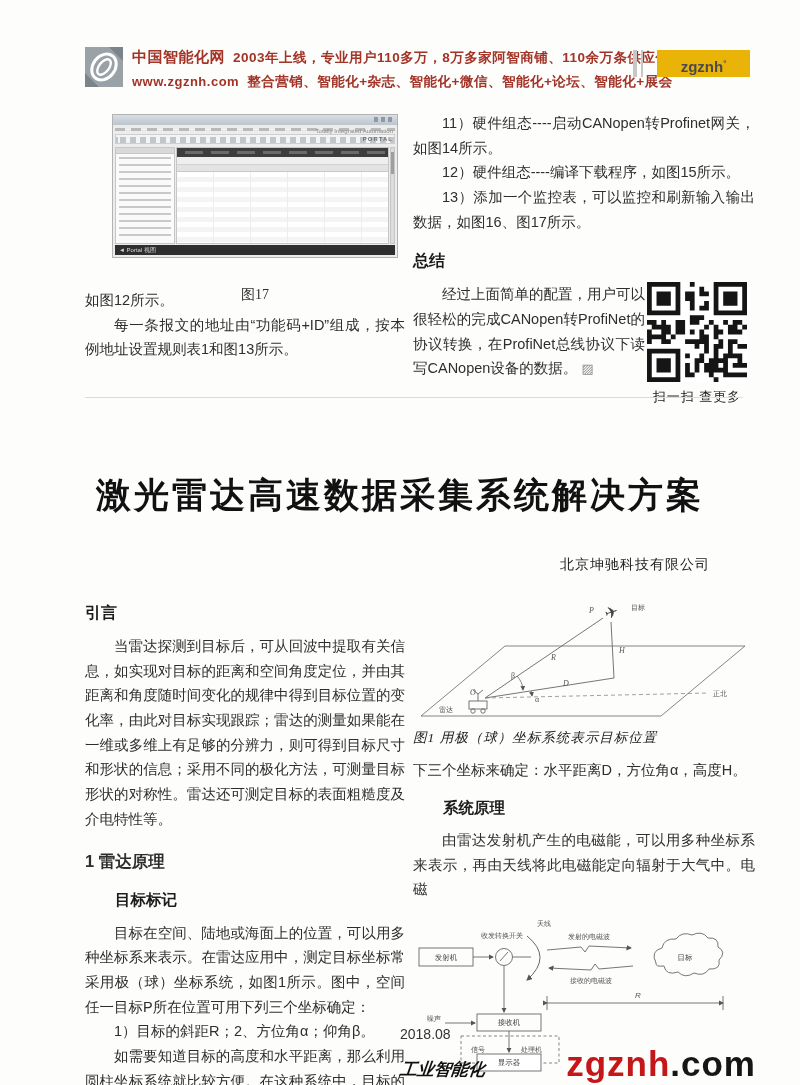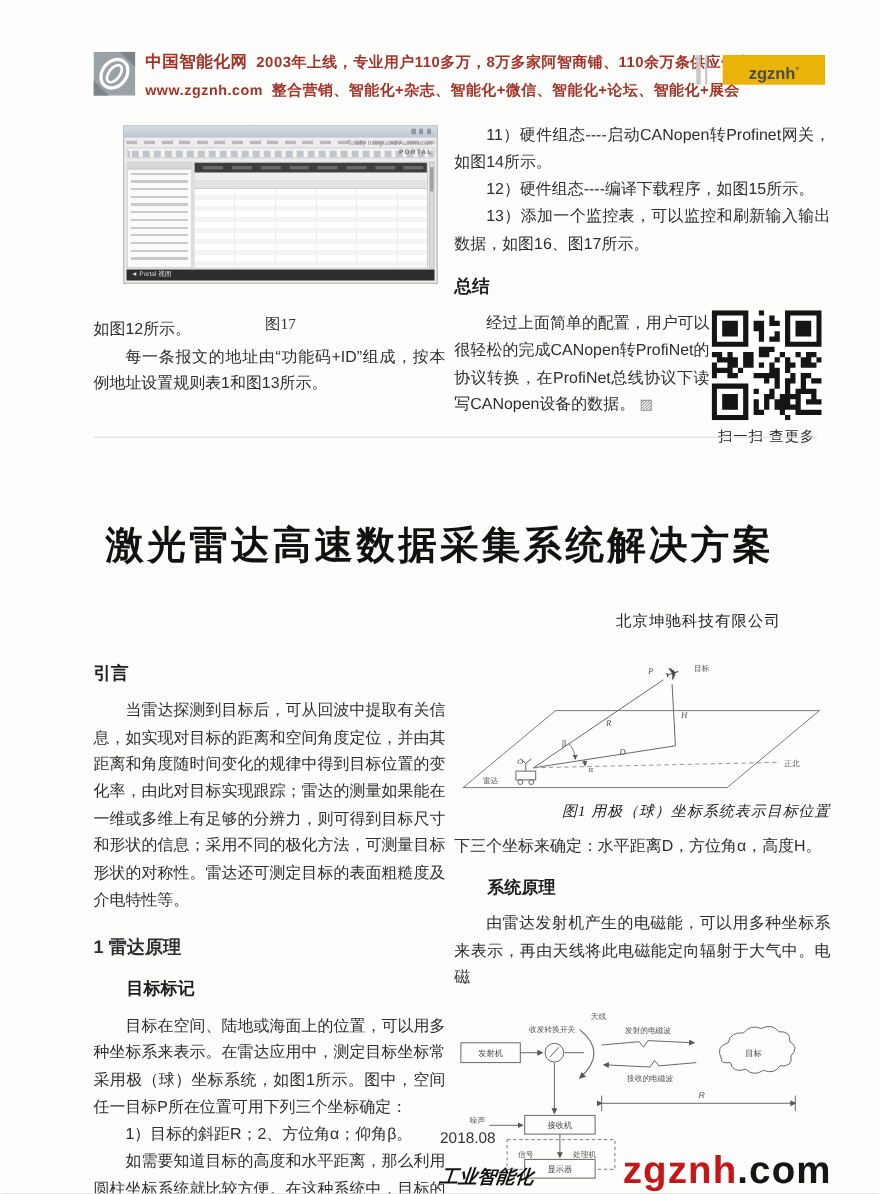--- a/index.html
+++ b/index.html
@@ -75,21 +75,21 @@
               font-family:"Liberation Serif","DejaVu Serif",serif; font-weight:bold;
               font-size:35px; letter-spacing:3px; color:#111; }
   .byline { position:absolute; right:90px; top:556px; font-size:14px; color:#222;
             font-family:"Liberation Serif","DejaVu Serif",serif; letter-spacing:1px; }
   .a2-left  { position:absolute; left:85px;  top:599px; width:320px; }
   .a2-right { position:absolute; left:413px; top:598px; width:342px; }
   .sub-head { font-size:15.5px; font-weight:bold; color:#1c1c1c; margin:12px 0 7px 30px; }
   .h-radar { font-size:16.5px; font-weight:bold; margin:16px 0 8px; }
   .fig-svg { display:block; }
   .cap-serif { font-family:"Liberation Serif","DejaVu Serif",serif; font-style:italic;
-               font-size:13.5px; color:#222; text-align:right; margin:3px 0 8px; letter-spacing:1px; }
+               font-size:13.5px; color:#222; text-align:left; margin:3px 0 8px; letter-spacing:1px; }
 
   
   .footer-meta { position:absolute; left:400px; top:1026px; width:356px; display:flex;
                  justify-content:flex-end; align-items:baseline; gap:16px;flex-direction:column; }
   .f-issue { font-size:14px; color:#333; }
   .f-logo { font-family:"DejaVu Serif","Liberation Serif",serif; font-style:italic; font-weight:bold;
             font-size:17px; color:#111; transform:skewX(-6deg); }
   .f-page { font-size:19px; color:#222; }
   .footer-url { position:absolute; left:400px; top:1044px; width:356px; text-align:right;
                 font-size:35px; font-weight:bold; letter-spacing:1px; }

